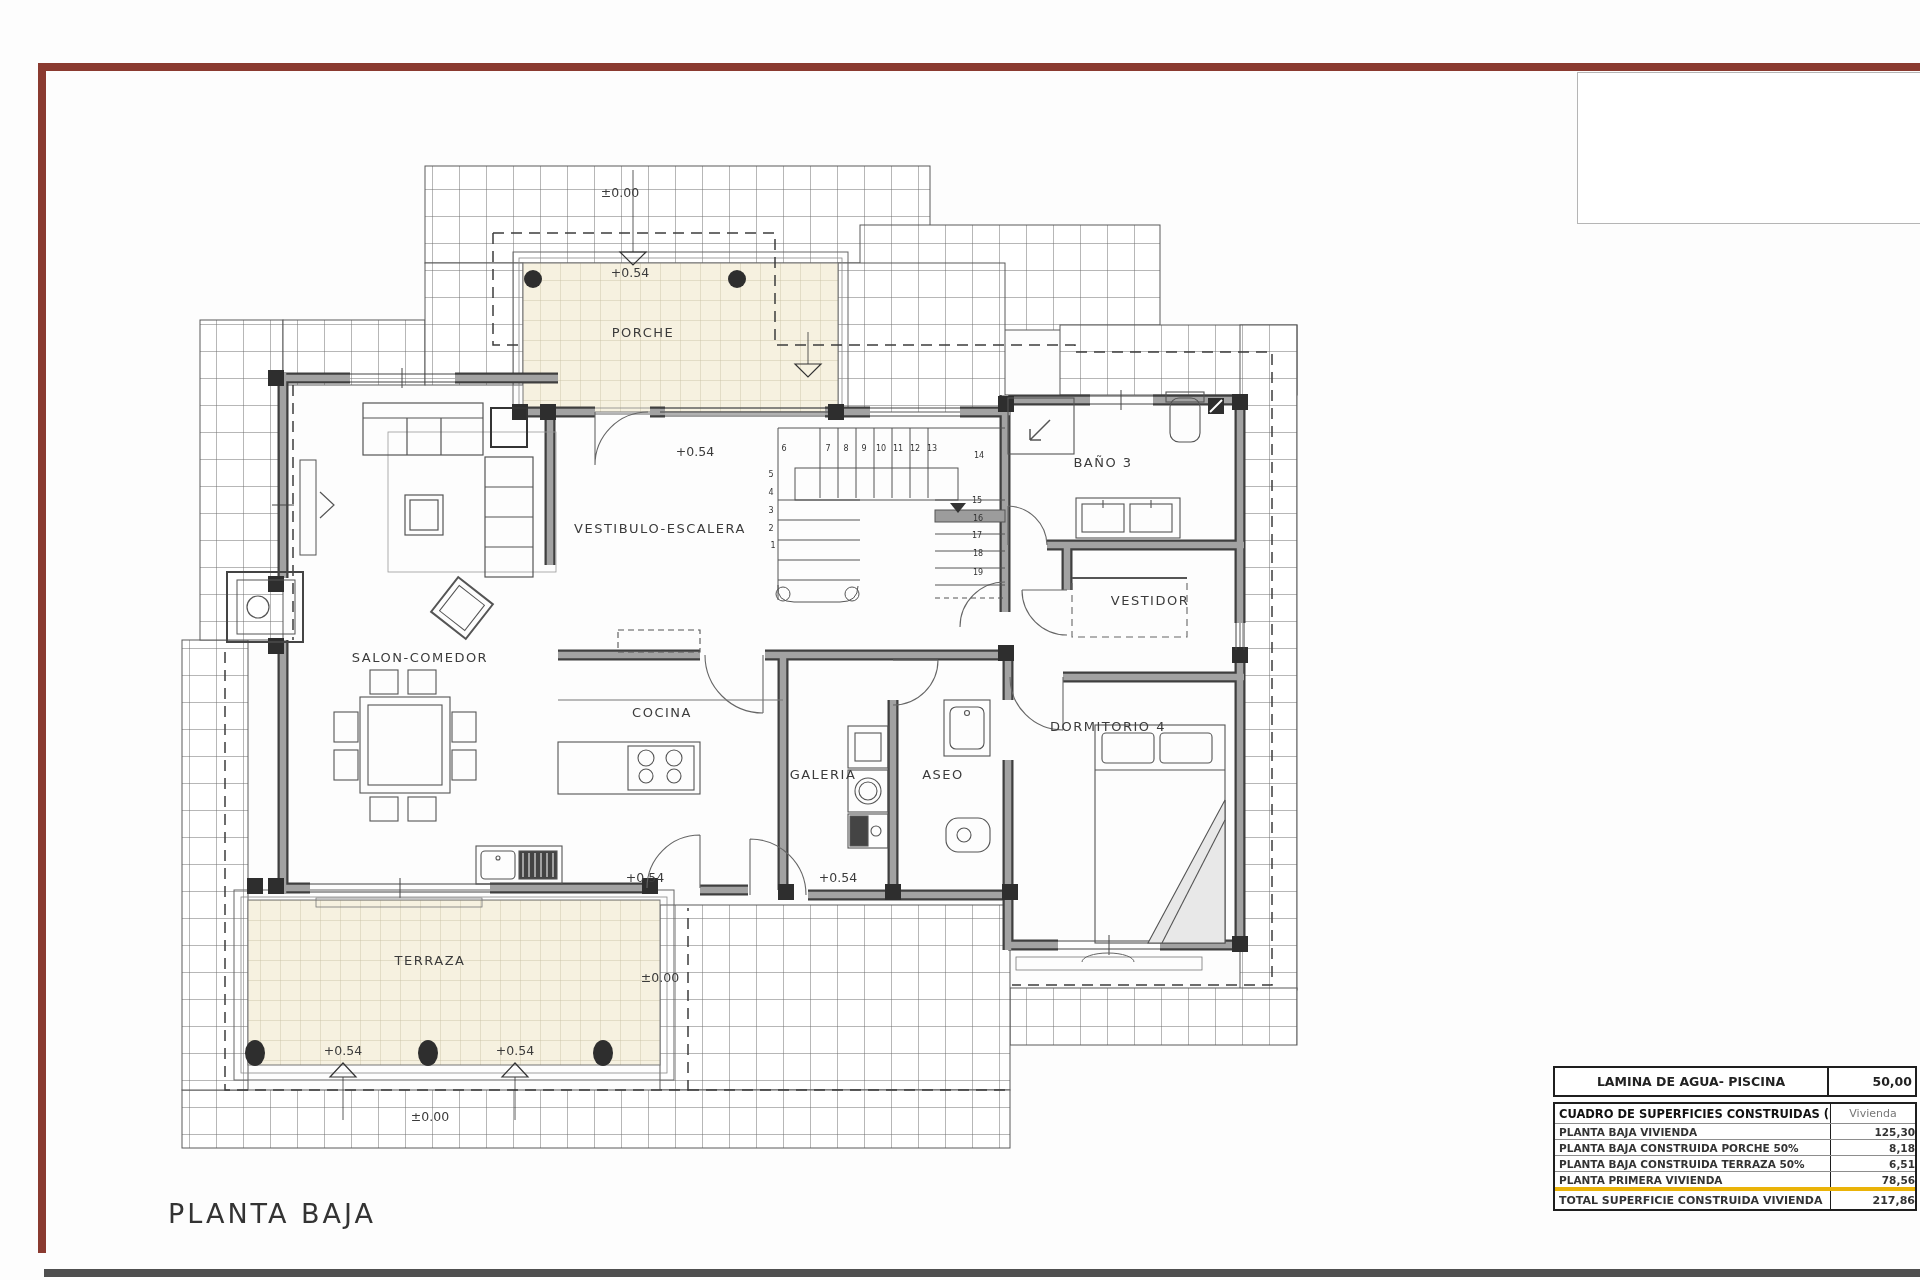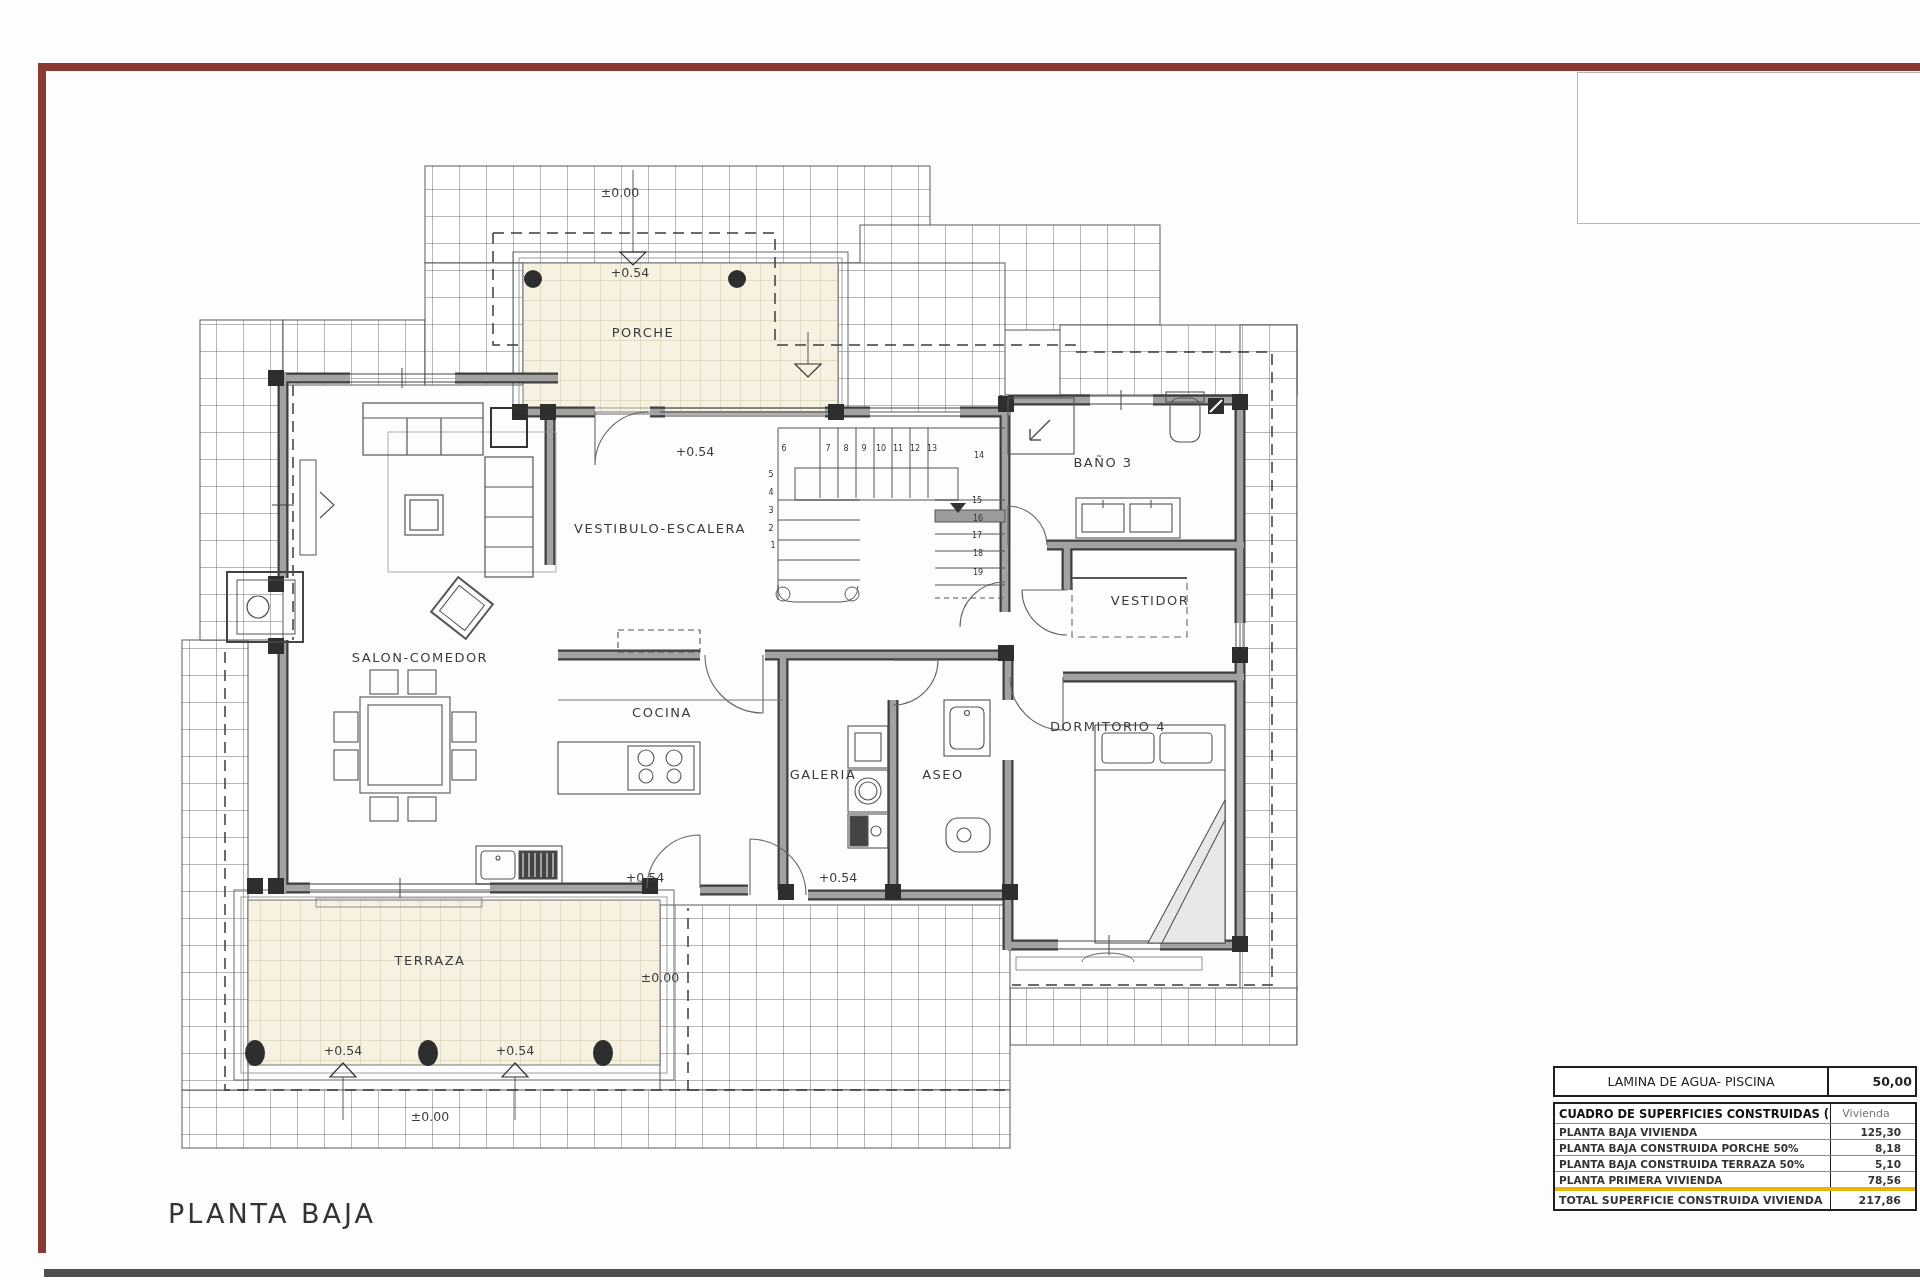--- a/index.html
+++ b/index.html
@@ -8,27 +8,27 @@
   .frame-top{position:absolute;left:38px;top:63px;width:1882px;height:8px;background:#8a3a30;}
   .frame-left{position:absolute;left:38px;top:63px;width:8px;height:1190px;background:#8a3a30;}
   .frame-bottom{position:absolute;left:44px;top:1269px;width:1876px;height:8px;background:#4f4f4f;}
   .tr-box{position:absolute;left:1577px;top:72px;width:360px;height:150px;background:#fff;border:1px solid #b5b5b5;}
   .plan-svg{position:absolute;left:0;top:0;}
   .page-title{position:absolute;left:168px;top:1198px;font-size:27px;letter-spacing:3px;color:#333;}
   
   .tbl{position:absolute;left:1553px;width:364px;border:2px solid #1e1e1e;background:#fff;box-sizing:border-box;color:#222;}
   .tbl-pool{top:1066px;height:31px;display:flex;align-items:stretch;}
   .tbl-pool .lab{flex:1;border-right:2px solid #1e1e1e;display:flex;align-items:center;justify-content:center;
-      font-weight:normal;font-size:12.5px;}
+      font-weight:bold;font-size:12.5px;}
   .tbl-pool .val{width:86px;display:flex;align-items:center;justify-content:flex-end;padding-right:3px;
       font-weight:bold;font-size:12.5px;box-sizing:border-box;}
   .tbl-surf{top:1102px;}
   .srow{display:flex;align-items:stretch;height:15px;border-top:1px solid #8d8d8d;font-size:10.5px;color:#333;font-weight:bold;}
   .srow .lab{flex:1;display:flex;align-items:center;padding-left:4px;border-right:1px solid #1e1e1e;overflow:hidden;white-space:nowrap;}
-  .srow .val{width:84px;display:flex;align-items:center;justify-content:flex-end;padding-right:14px;box-sizing:border-box;}
+  .srow .val{width:84px;display:flex;align-items:center;justify-content:flex-end;padding-right:0;box-sizing:border-box;}
   .srow.head{height:19px;border-top:none;font-weight:bold;font-size:11.5px;color:#111;}
   .srow.head .val{font-weight:normal;color:#777;justify-content:center;font-size:11px;}
   .srow.total{height:18px;border-top:4px solid #eab308;font-weight:bold;font-size:11px;}
   text.room{font-size:13px;letter-spacing:1.5px;fill:#3b3b3b;text-anchor:middle;}
   text.lvl{font-size:12.5px;fill:#3b3b3b;text-anchor:middle;}
   text.stn{font-size:8px;fill:#333;text-anchor:middle;}
 </style>
 </head>
 <body>
 
@@ -355,21 +355,21 @@
     <div class="srow">
       <div class="lab">PLANTA BAJA VIVIENDA</div>
       <div class="val">125,30</div>
     </div>
     <div class="srow">
       <div class="lab">PLANTA BAJA CONSTRUIDA PORCHE 50%</div>
       <div class="val">8,18</div>
     </div>
     <div class="srow">
       <div class="lab">PLANTA BAJA CONSTRUIDA TERRAZA 50%</div>
-      <div class="val">5,10</div>
+      <div class="val">6,51</div>
     </div>
     <div class="srow">
       <div class="lab">PLANTA PRIMERA VIVIENDA</div>
       <div class="val">78,56</div>
     </div>
     <div class="srow total">
       <div class="lab">TOTAL SUPERFICIE CONSTRUIDA VIVIENDA</div>
       <div class="val">217,86</div>
     </div>
   </div>

